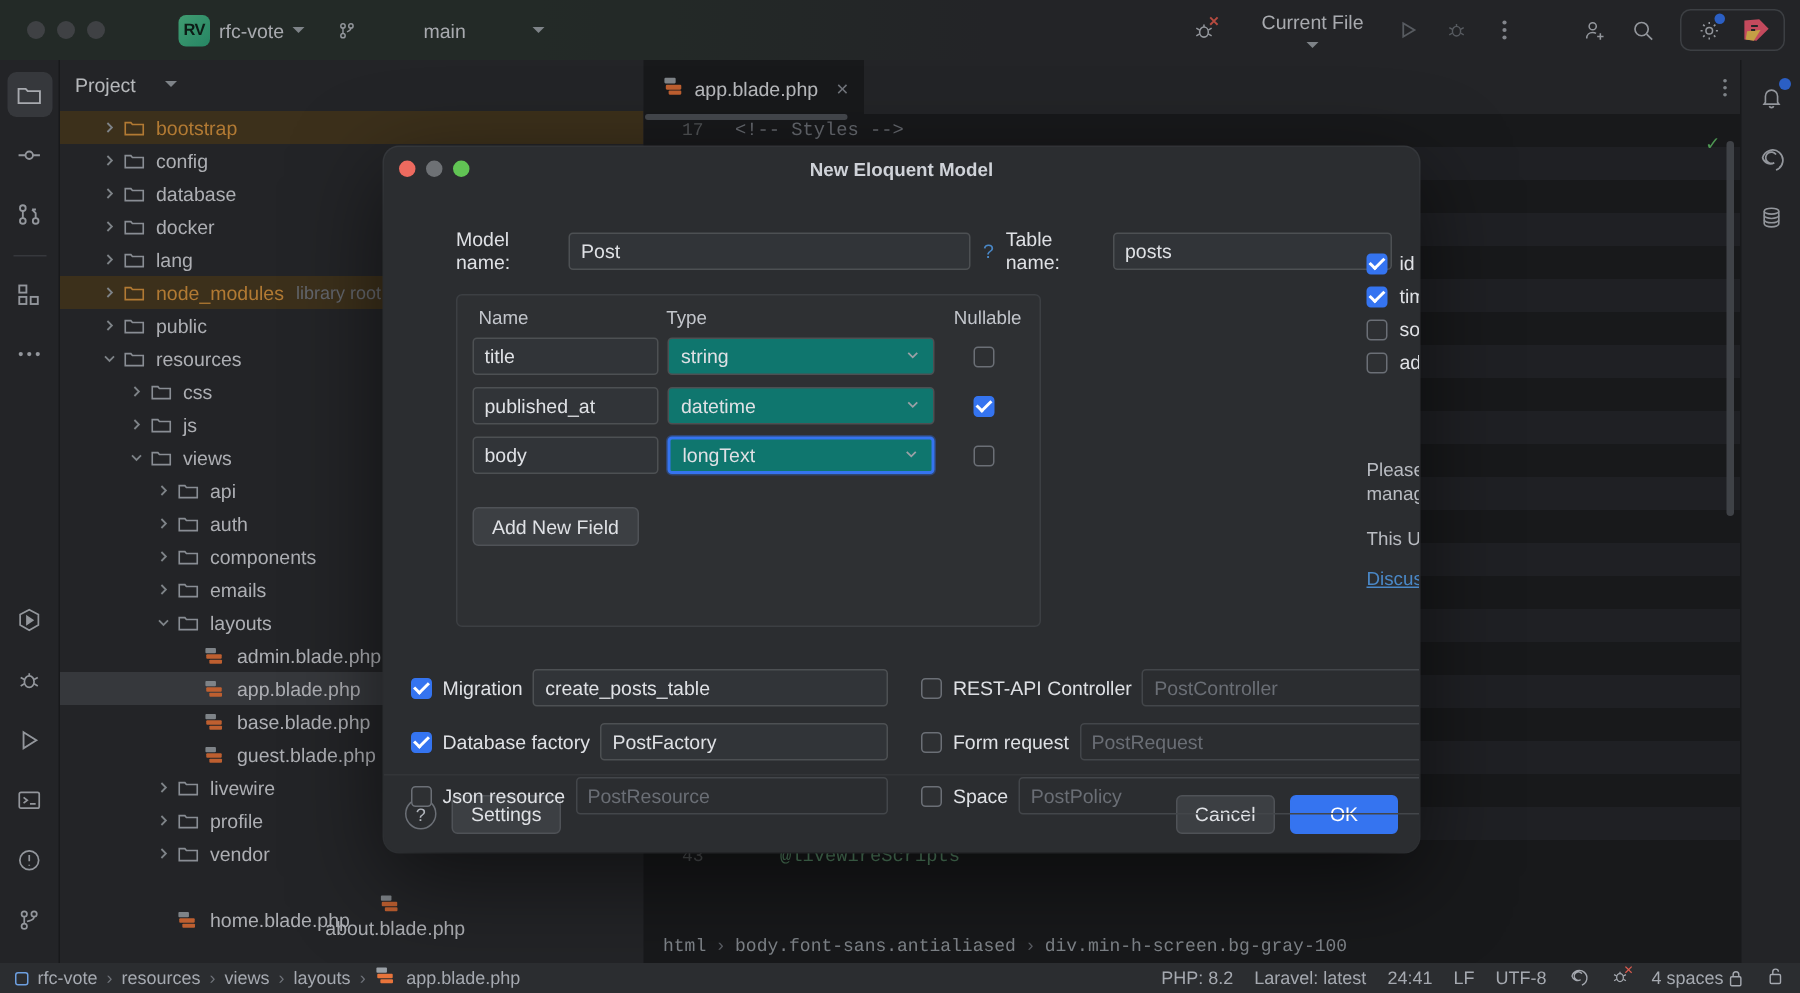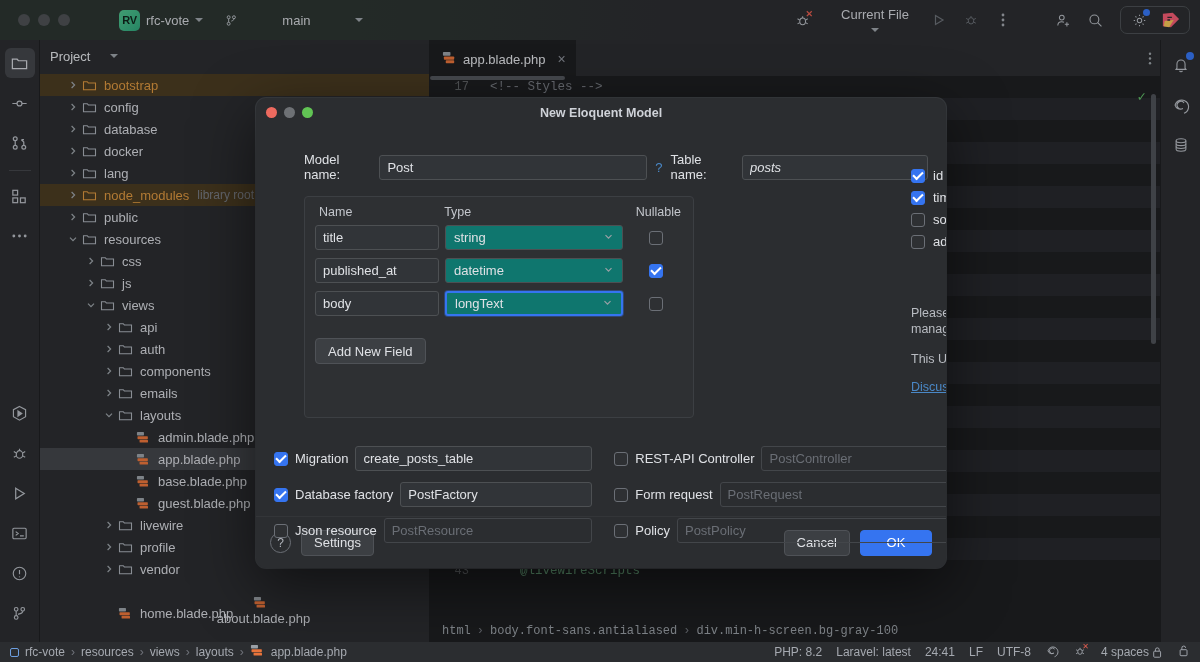--- a/index.html
+++ b/index.html
@@ -887,21 +887,21 @@
       <span>New Eloquent Model</span>
     </div>
 
     <div class="modal-body" style="position:relative;padding-left:48px;">
 
       <div class="rowline" style="margin-top:8px;">
         <span class="lab">Model name:</span>
         <input class="inp" style="width: 297px;" value="Post">
         <span class="qmark">?</span>
         <span class="lab">Table name:</span>
-        <input class="inp" style="width: 186px; font-style: italic;" value="posts">
+        <input class="inp" style="width: 186px;" value="posts">
       </div>
 
       <div class="fieldsbox">
         <div class="fhead">
           <div class="c1">Name</div>
           <div class="c2">Type</div>
           <div class="c3">Nullable</div>
         </div>
         <div id="field-rows">
             <div class="frow">
@@ -998,21 +998,21 @@
             <span class="gl">Form request</span>
             <input class="inp ghost" style="flex: 1 1 0%; min-width: 0px;" value="" placeholder="PostRequest">
           </div>
           <div class="genrow">
             <span class="cbx"></span>
             <span class="gl">Json resource</span>
             <input class="inp ghost" style="flex: 1 1 0%; min-width: 0px;" value="" placeholder="PostResource">
           </div>
           <div class="genrow">
             <span class="cbx"></span>
-            <span class="gl">Policy</span>
+            <span class="gl">Space</span>
             <input class="inp ghost" style="flex: 1 1 0%; min-width: 0px;" value="" placeholder="PostPolicy">
           </div>
         </div>
     </div>
 
     <div class="modal-footer">
       <div class="help-circle">?</div>
       <button class="btn">Settings</button>
       <div class="footer-right">
         <button class="btn">Cancel</button>

